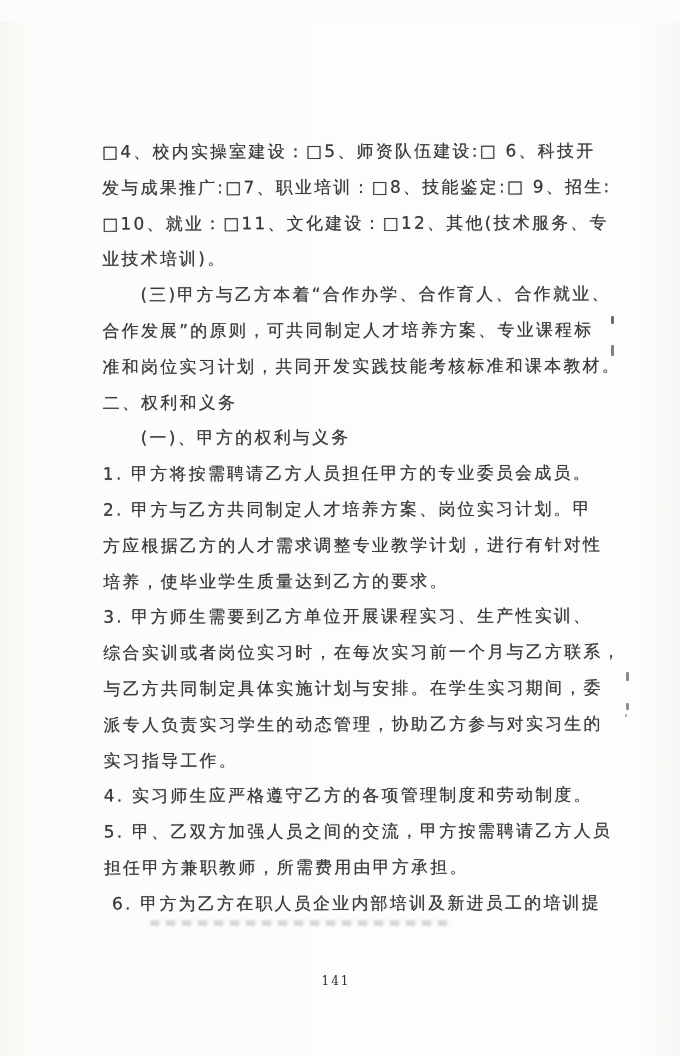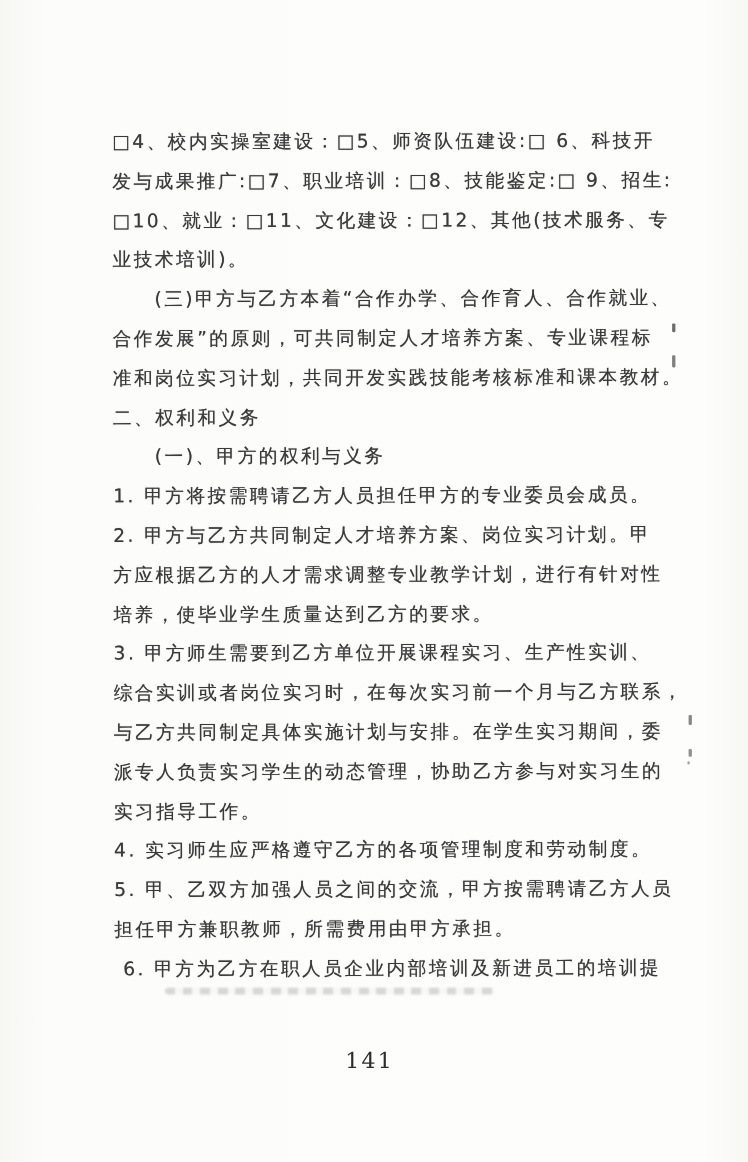--- a/index.html
+++ b/index.html
@@ -13,20 +13,21 @@
     font-family: "DejaVu Sans", "Liberation Sans", sans-serif;
     overflow: hidden;
     position: relative;
   }
   .page {
     position: absolute;
     inset: 0;
     background:
       linear-gradient(90deg, #f6f6f3 0%, #fcfcfa 6%, #fdfdfc 94%, #f7f7f4 100%),
       #fdfdfc;
+    margin-top: 22px;
   }
   .text-block {
     position: absolute;
     left: 103px;
     top: 112px;
     width: 478px;
     color: #3a3a3a;
     font-size: 17px;
     letter-spacing: 2.2px;
     text-shadow: 0 0 0.7px rgba(70,70,70,0.75);
@@ -39,21 +40,21 @@
   }
   .line.indent { padding-left: 38px; }
   .line.indent-sm { padding-left: 8px; }
   .page-number {
     position: absolute;
     left: 0;
     top: 952px;
     width: 672px;
     text-align: center;
     font-family: "DejaVu Serif", "Liberation Serif", serif;
-    font-size: 20px;
+    font-size: 12px;
     letter-spacing: 2px;
     color: #2c2c2c;
   }
   .artifact {
     position: absolute;
     background: #4a4a48;
     border-radius: 1px;
     opacity: 0.8;
   }
   .a1 { left: 611px; top: 294px; width: 3px; height: 8px; }

